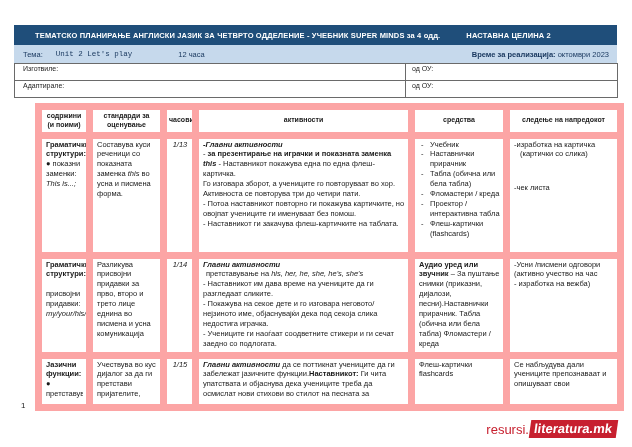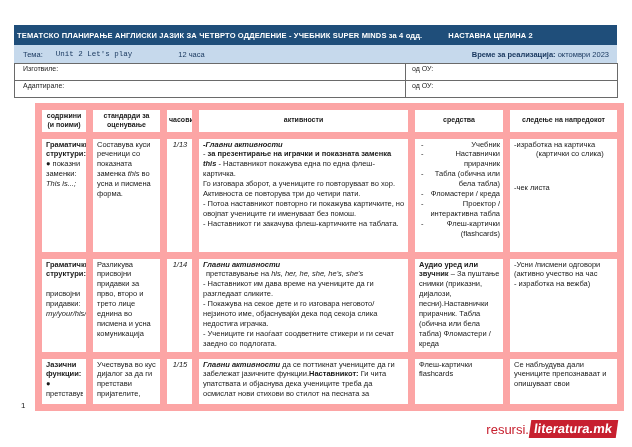--- a/index.html
+++ b/index.html
@@ -10,21 +10,21 @@
   p { margin:0; line-height:1.33; }
   .b  { font-weight:bold; }
   .i  { font-style:italic; }
   .bi { font-weight:bold; font-style:italic; }
 
   
   .title-bar {
     position:absolute; left:14px; top:25px; width:603px; height:20px;
     background:#1f4e7a; color:#ffffff; font-size:7.5px; font-weight:bold;
     letter-spacing:.15px; display:flex; align-items:center;
-    padding-left:3px; box-sizing:border-box; white-space:nowrap;
+    padding-left:21px; box-sizing:border-box; white-space:nowrap;
   }
   .title-bar .unit-tag { margin-left:26px; }
 
   
   .theme-bar {
     position:absolute; left:14px; top:45px; width:603px; height:19px;
     background:#c6d9ec; color:#17365d; font-size:7.5px;
     display:flex; align-items:center; padding:0 8px 0 9px; box-sizing:border-box;
     border-bottom:1px solid #9db4cd; white-space:nowrap;
   }
@@ -53,27 +53,27 @@
     font-size:7px; font-weight:bold; text-align:center; vertical-align:middle;
     height:23px; padding:2px; line-height:1.25;
   }
   tr.row-1 td { height:120px; }
   tr.row-2 td { height:100px; }
   tr.row-3 td { height:46px; }
   td.hours-cell { text-align:center; font-size:7.5px;font-style:italic; }
   .clip { max-height:42px; overflow:hidden; }
 
   .dash-list { list-style:none; margin:0; padding:0; }
-  .dash-list li { position:relative; padding-left:11px; line-height:1.32;text-align:right; }
+  .dash-list li { position:relative; padding-left:11px; line-height:1.32; }
   .dash-list li::before { content:"-"; position:absolute; left:2px; }
 
   .gap-top    { margin-top:24px; }
   .gap-top-sm { margin-top:10px; }
   .pad-l      { padding-left:3px; }
-  .indent     { padding-left:6px;margin-left:16px; }
+  .indent     { padding-left:6px; }
 
   
   .page-num { position:absolute; left:21px; top:401px; font-size:8px; color:#222; }
   .logo { position:absolute; top:420px; right:15px; display:flex; align-items:center; font-size:13px; }
   .logo-prefix { color:#c7202f; margin-right:1px; }
   .logo-box {
     background:#c7202f; color:#ffffff; font-weight:bold;
     padding:1px 5px 2px 4px; transform:skewX(-8deg);
   }
 </style>

